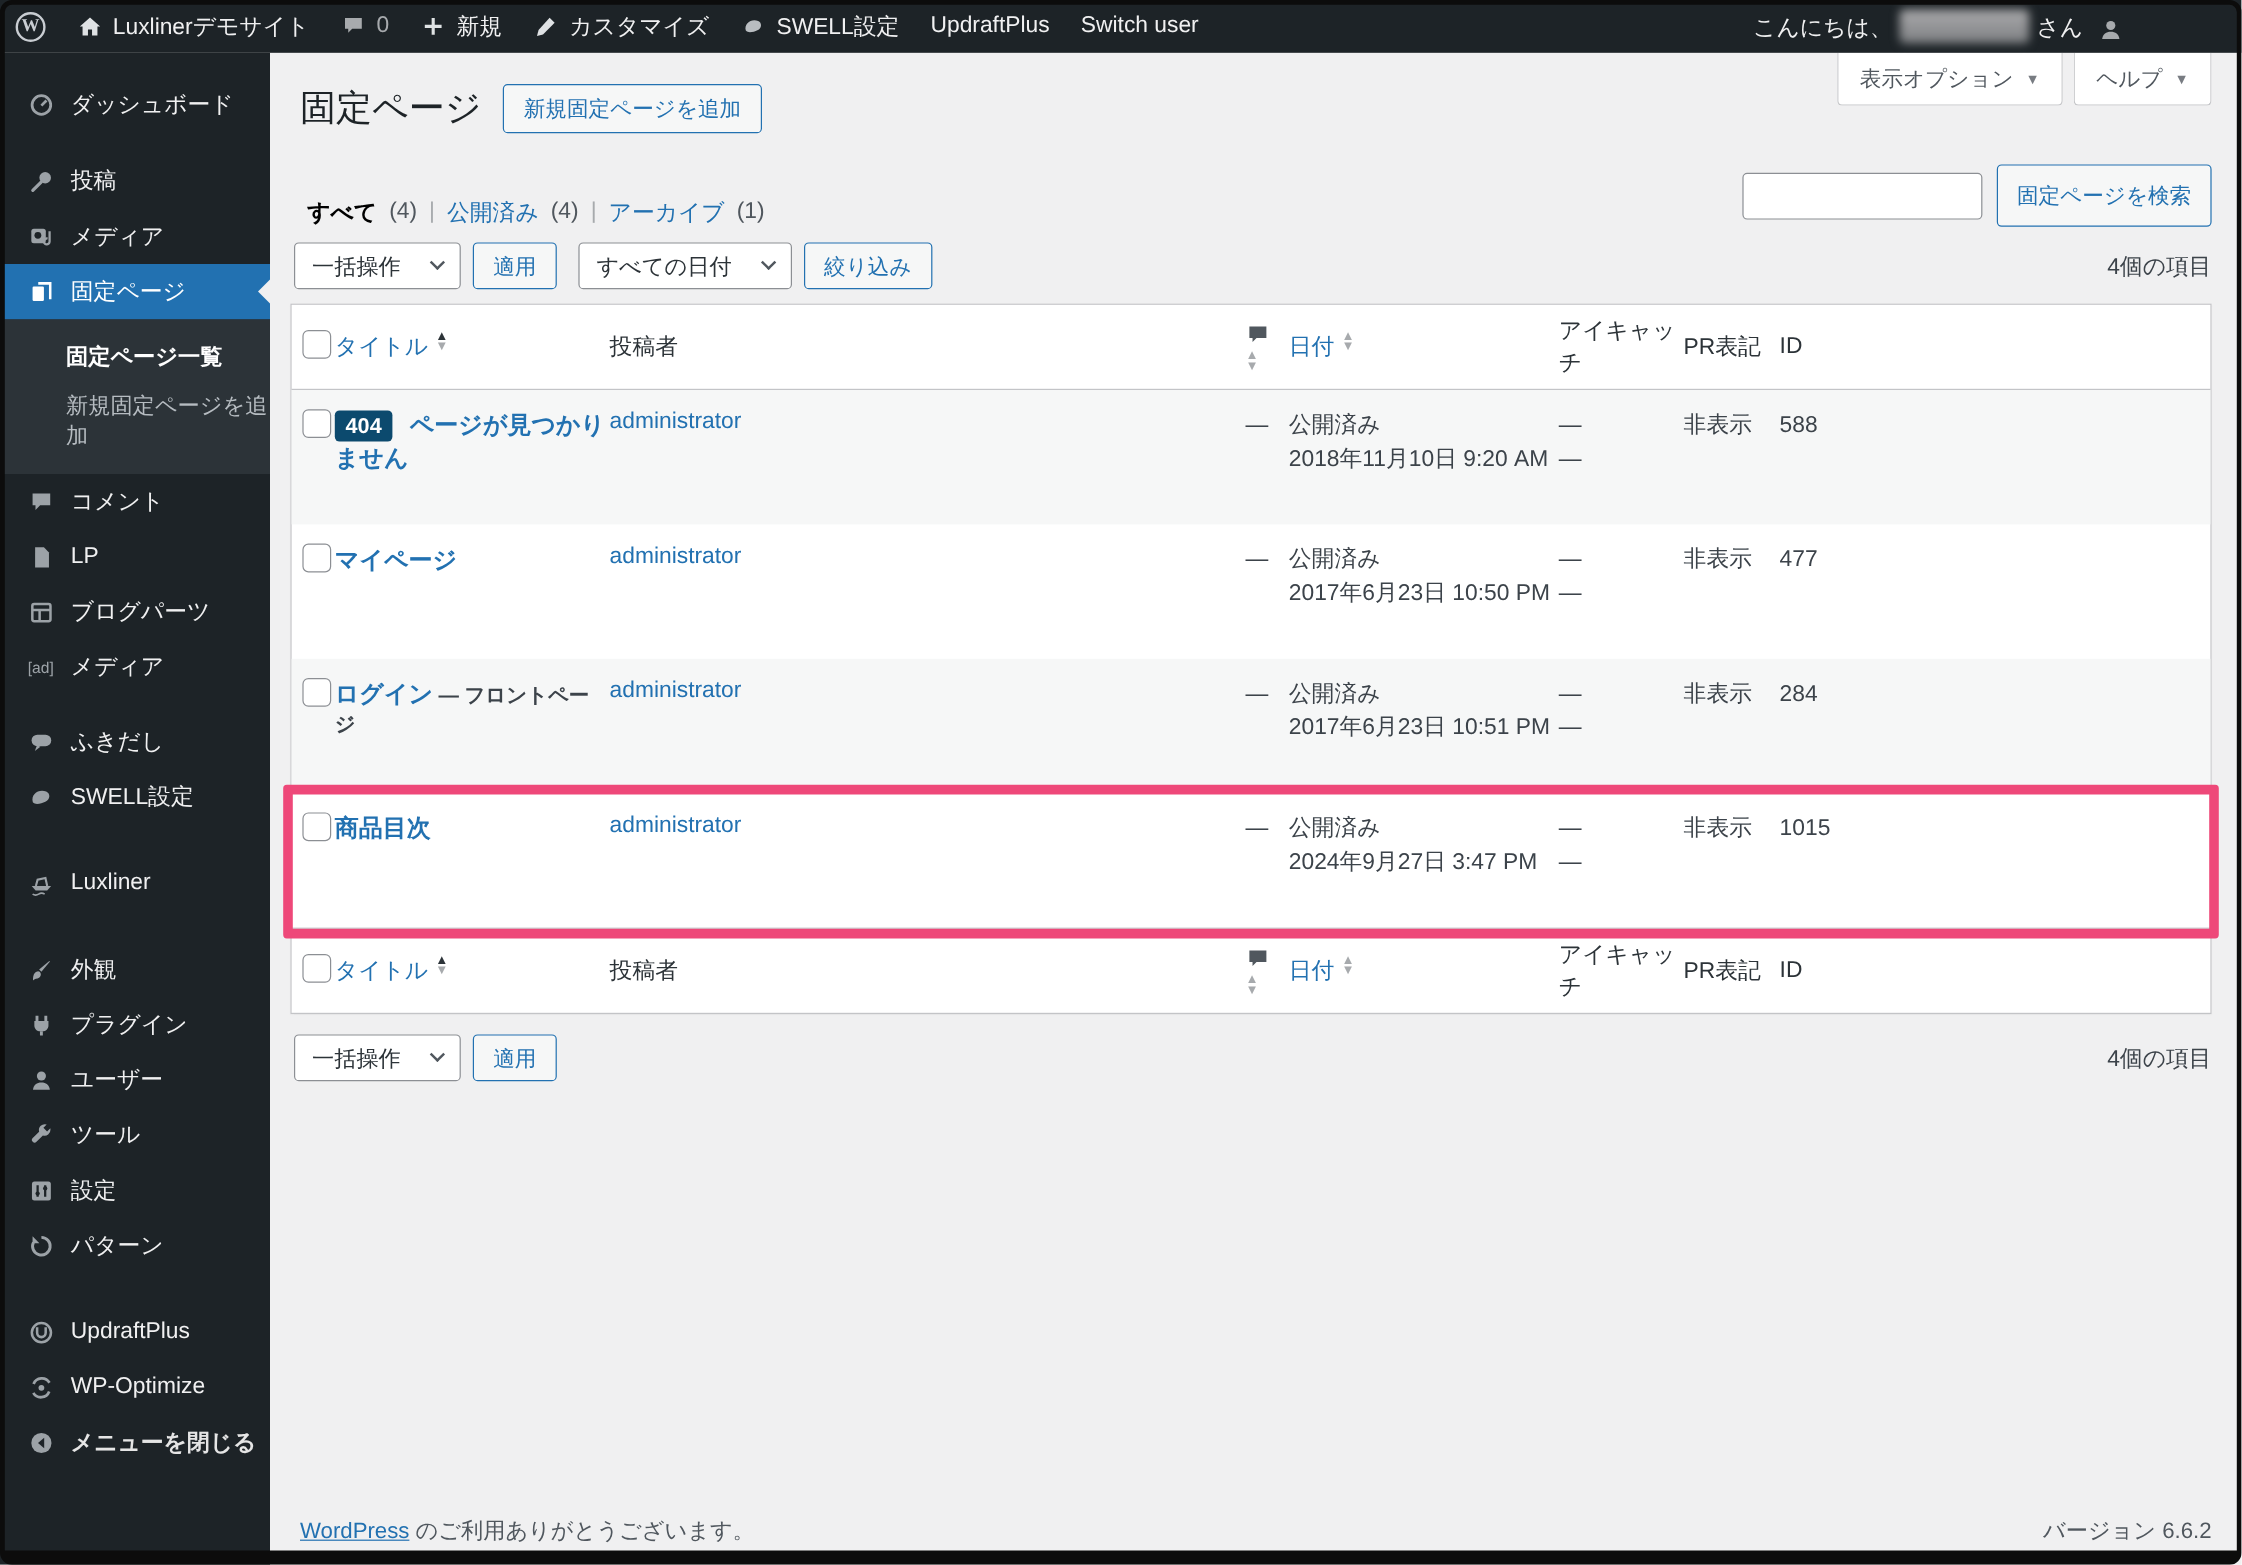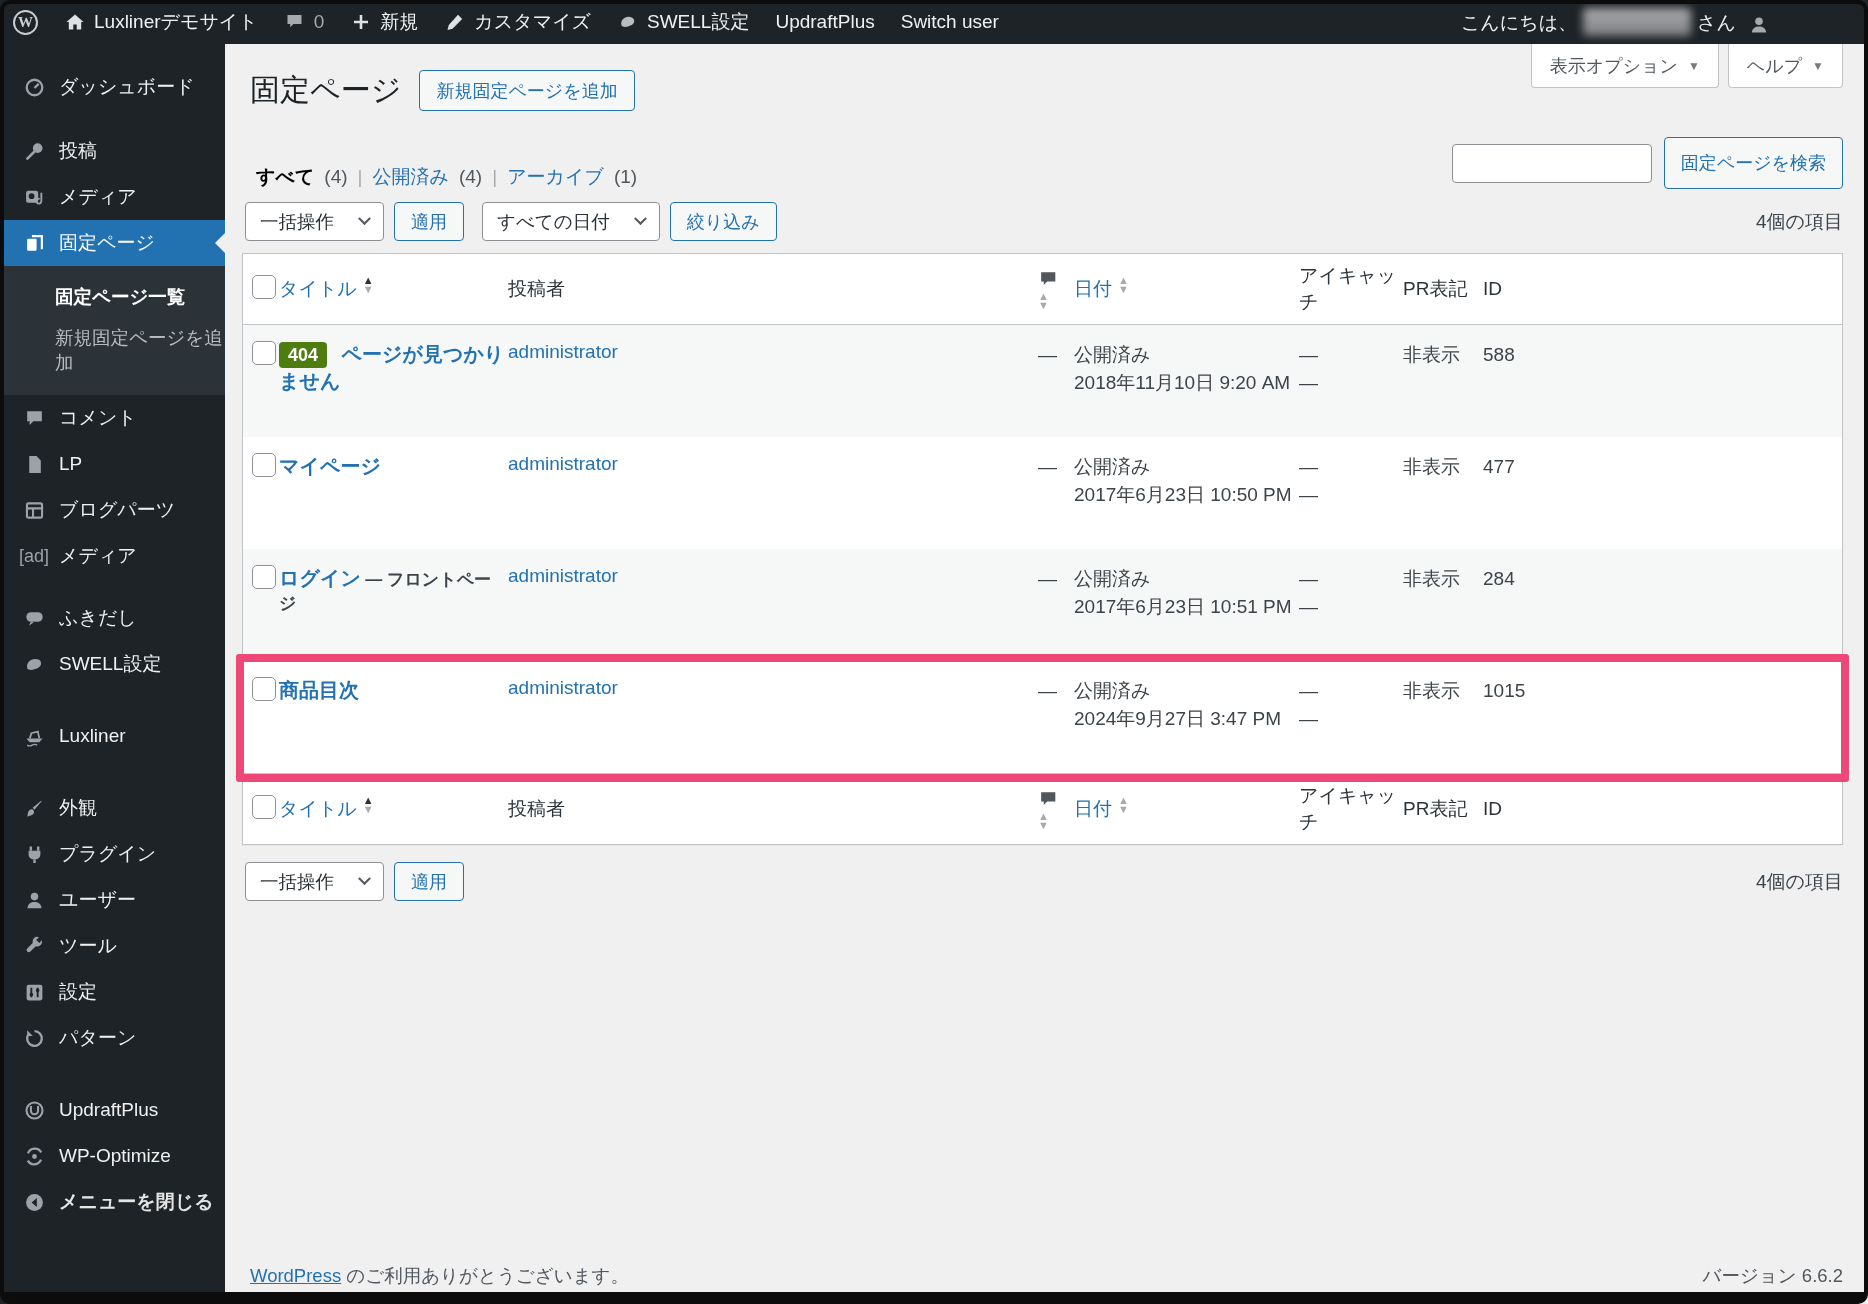--- a/index.html
+++ b/index.html
@@ -23,21 +23,21 @@
   .ab-right { margin-left:auto; display:flex; align-items:flex-end; gap:6px; padding-right:98px; }
   .redact { display:inline-block; width:108px; height:28px; border-radius:4px;
             background:linear-gradient(180deg,#a9a9ab,#7e8083); filter:blur(4px); }
 
   
   .sidebar { position:absolute; left:0; top:44px; bottom:0; width:225px; background:#1d2327; z-index:10; }
   .menu-item { position:relative; display:flex; align-items:center; gap:13px; height:46px;
                padding-left:22px; color:#f0f0f1; font-size:19px; cursor:pointer; }
   .micon { width:24px; height:24px; display:inline-flex; align-items:center; justify-content:center; flex:0 0 24px; }
   .micon svg { width:21px; height:21px; }
-  .adtxt { color:#9ca2a7; font-size:18px; letter-spacing:0; }
+  .adtxt { color:#9ca2a7; font-size:13px; letter-spacing:0; }
   .menu-item.active { background:#2271b1; color:#fff; }
   .menu-item.active::after { content:""; position:absolute; right:0; top:50%; margin-top:-10px;
                border:10px solid transparent; border-right-color:#f0f0f1; }
   .gap-sm { margin-top:16px; } .gap-md { margin-top:18px; } .gap-lg { margin-top:26px; }
   .submenu { background:#2c3338; padding:10px 0 12px 0; }
   .submenu-item { padding:8px 0 8px 55px; font-size:18.5px; color:#b6bcc1; cursor:pointer; }
   .submenu-item.current { color:#fff; font-weight:bold; }
   .menu-item.dim { color:#e5e5e5;font-weight:bold; }
 
   
@@ -92,21 +92,21 @@
          display:inline-block; cursor:pointer; }
   .hlink { color:#2271b1; font-size:19px; text-decoration:none; cursor:pointer; display:inline-flex; align-items:flex-start; gap:6px; }
   .hplain { color:#2c3338; font-size:19px; }
   .sort { display:inline-flex; flex-direction:column; line-height:9px; font-size:11px; }
   .sort .up { color:#2c3338; } .sort .dn { color:#a7aaad; }
   .sort.faint .up, .sort.faint .dn { color:#a7aaad; }
   .com-head { display:flex; flex-direction:column; align-items:flex-start; gap:2px; }
   .com-head svg { width:21px; height:21px; }
   .row-title { color:#2271b1; font-weight:bold; font-size:20px; text-decoration:none; cursor:pointer; }
   .row-suffix { color:#3c434a; font-weight:bold; font-size:17px; }
-  .badge404 { background:#4d7c0f; color:#fff; font-weight:bold; font-size:18px;
+  .badge404 { background:#0c4a6e; color:#fff; font-weight:bold; font-size:18px;
               padding:3px 9px; border-radius:4px; margin-right:10px; }
   .cell-txt { font-size:19px; color:#3c434a; line-height:28px; }
   .auth-link { color:#2271b1; font-size:19px; text-decoration:none; cursor:pointer; }
   .hl-box { position:absolute; left:-7px; right:-7px; top:400px; height:128px;
             border:8px solid #ee4879; border-radius:3px; z-index:5; pointer-events:none; }
 
   .bulk-bottom { position:absolute; left:20px; top:818px; right:25px; display:flex; align-items:center; gap:10px; }
 
   .footer { position:absolute; left:25px; right:25px; bottom:16px; display:flex; font-size:18.5px; color:#50575e; }
   .footer a { color:#2271b1; cursor:pointer; }

